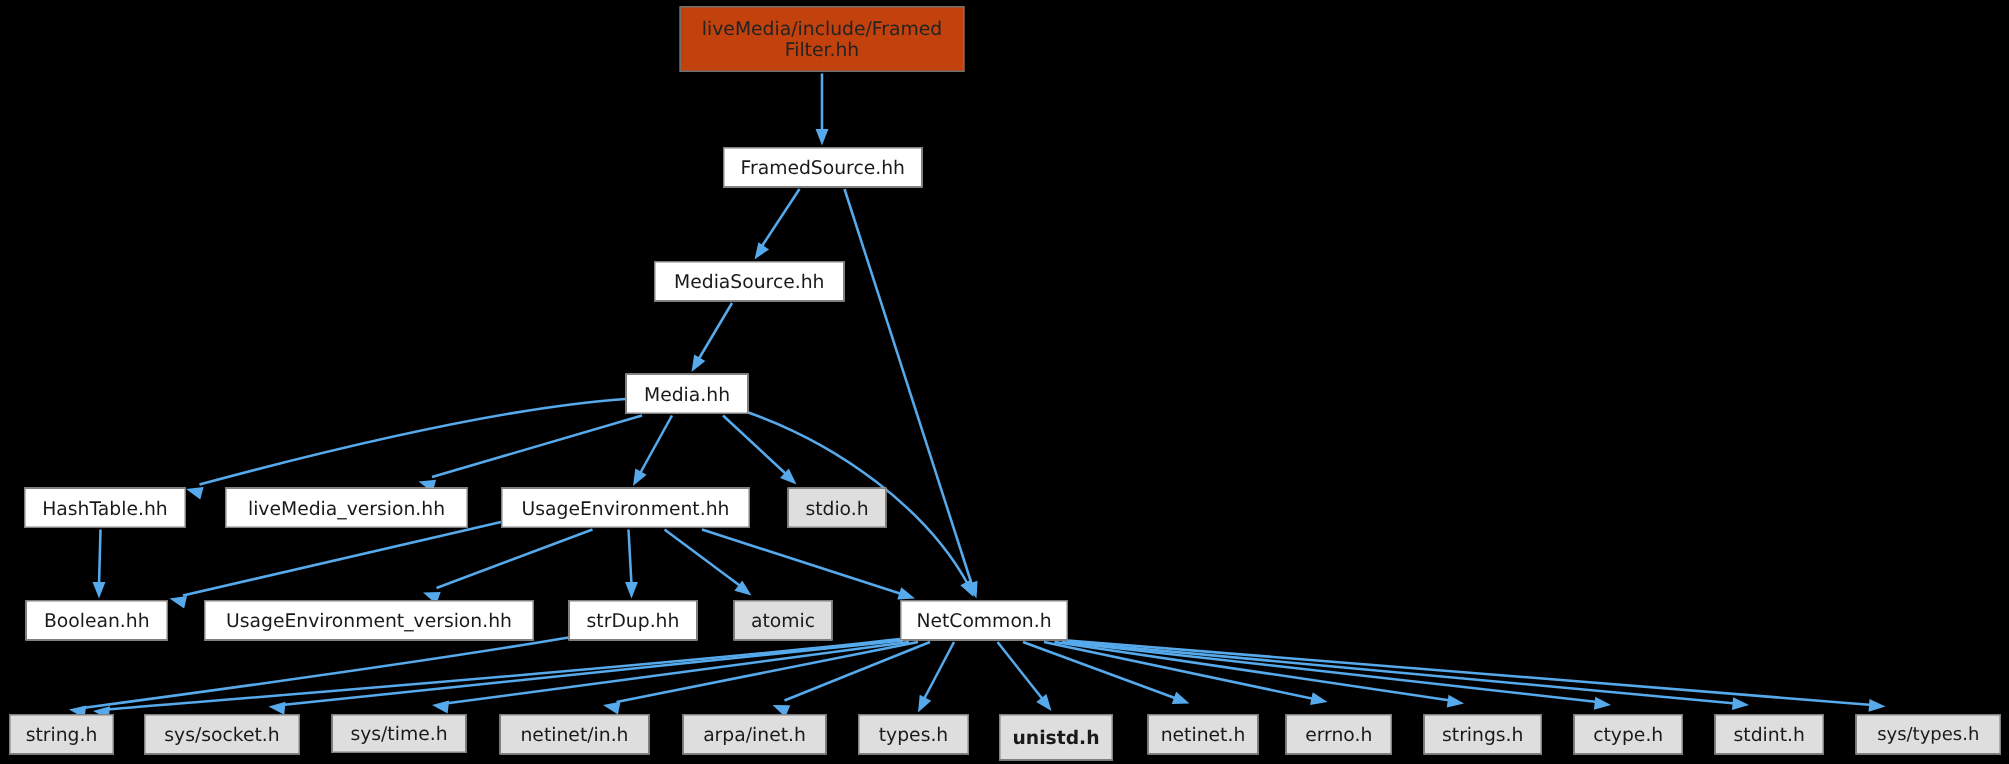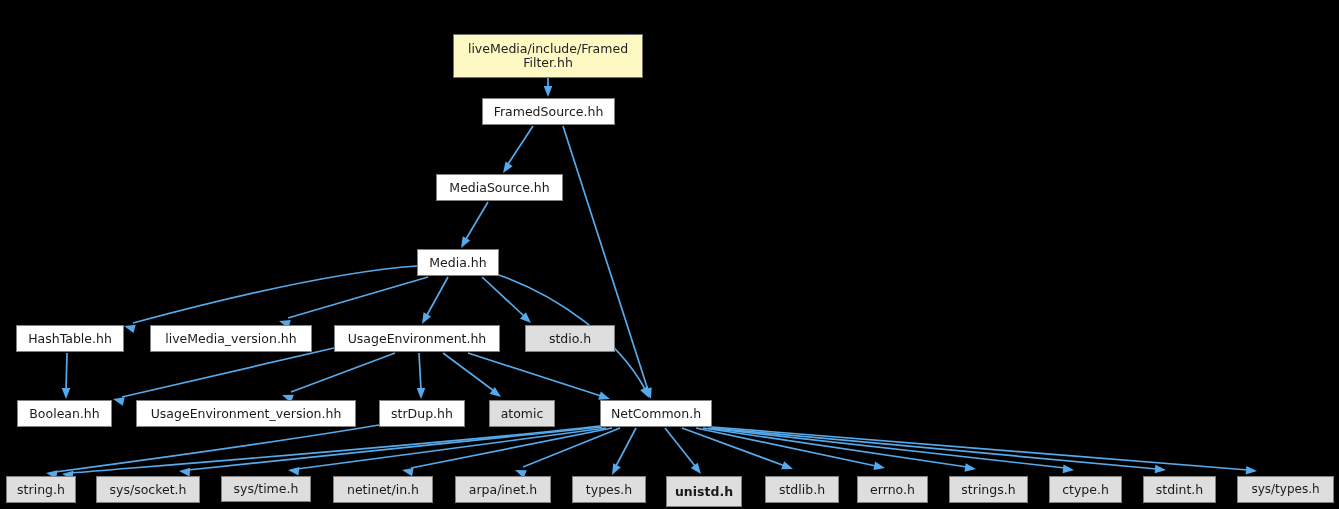--- a/index.html
+++ b/index.html
@@ -6,21 +6,21 @@
   body{width:1339px;height:509px;overflow:hidden;
        font-family:"DejaVu Sans","Liberation Sans",sans-serif;}
   #graph-root{position:relative;width:1339px;height:509px;background:#000;}
   svg{position:absolute;left:0;top:0;width:1339px;height:509px;}
   .node-box{position:absolute;box-sizing:border-box;
             display:flex;align-items:center;justify-content:center;
             text-align:center;line-height:1.12;
             color:#1a1a1a;white-space:pre-line;}
   .node-project{background:#ffffff;border:1px solid #808080;}
   .node-system{background:#dedede;border:1px solid #808080;}
-  .node-root{background:#fef9c3;border:1px solid #707070;color:#232323;margin-top:30px;}
+  .node-root{background:#c2410c;border:1px solid #707070;color:#232323;}
   .edge{fill:none;stroke:#56aaec;stroke-width:1.7;}
   .arrowhead{fill:#56aaec;}
 </style>
 </head>
 <body>
 
 <div id="graph-root">
   <svg id="edge-layer" viewBox="0 0 1339 509" preserveAspectRatio="none" aria-hidden="true">
       <path d="M 548,49 L 548,88" class="edge" stroke="#56aaec"></path>
       <polygon points="0,0 -11,-4.3 -11,4.3" class="arrowhead" fill="#56aaec" transform="translate(548,97) rotate(90)"></polygon>
@@ -83,33 +83,33 @@
     </svg>
   <div id="node-layer">
       <div class="node-box node-root" style="left: 453px; top: 4px; width: 190px; height: 44px; font-size: 12.5px;">liveMedia/include/Framed
 Filter.hh</div>
       <div class="node-box node-project" style="left: 482px; top: 98px; width: 133px; height: 27px; font-size: 12.5px;">FramedSource.hh</div>
       <div class="node-box node-project" style="left: 436px; top: 174px; width: 127px; height: 27px; font-size: 12.5px;">MediaSource.hh</div>
       <div class="node-box node-project" style="left: 417px; top: 249px; width: 82px; height: 27px; font-size: 12.5px;">Media.hh</div>
       <div class="node-box node-project" style="left: 16px; top: 325px; width: 108px; height: 27px; font-size: 12.5px;">HashTable.hh</div>
       <div class="node-box node-project" style="left: 150px; top: 325px; width: 162px; height: 27px; font-size: 12.5px;">liveMedia_version.hh</div>
       <div class="node-box node-project" style="left: 334px; top: 325px; width: 166px; height: 27px; font-size: 12.5px;">UsageEnvironment.hh</div>
-      <div class="node-box node-system" style="left: 525px; top: 325px; width: 90px; height: 27px; font-size: 12.5px;">stdio.h</div>
+      <div class="node-box node-system" style="left: 525px; top: 325px; width: 66px; height: 27px; font-size: 12.5px;">stdio.h</div>
       <div class="node-box node-project" style="left: 17px; top: 400px; width: 95px; height: 27px; font-size: 12.5px;">Boolean.hh</div>
       <div class="node-box node-project" style="left: 136px; top: 400px; width: 220px; height: 27px; font-size: 12.5px;">UsageEnvironment_version.hh</div>
       <div class="node-box node-project" style="left: 379px; top: 400px; width: 86px; height: 27px; font-size: 12.5px;">strDup.hh</div>
       <div class="node-box node-system" style="left: 489px; top: 400px; width: 66px; height: 27px; font-size: 12.5px;">atomic</div>
       <div class="node-box node-project" style="left: 600px; top: 400px; width: 112px; height: 27px; font-size: 12.5px;">NetCommon.h</div>
       <div class="node-box node-system" style="left: 6px; top: 476px; width: 70px; height: 27px; font-size: 12.5px;">string.h</div>
       <div class="node-box node-system" style="left: 96px; top: 476px; width: 104px; height: 27px; font-size: 12.5px;">sys/socket.h</div>
       <div class="node-box node-system" style="left: 221px; top: 476px; width: 90px; height: 26px; font-size: 12.5px;">sys/time.h</div>
       <div class="node-box node-system" style="left: 333px; top: 476px; width: 100px; height: 27px; font-size: 12.5px;">netinet/in.h</div>
       <div class="node-box node-system" style="left: 455px; top: 476px; width: 96px; height: 27px; font-size: 12.5px;">arpa/inet.h</div>
       <div class="node-box node-system" style="left: 572px; top: 476px; width: 74px; height: 27px; font-size: 12.5px;">types.h</div>
       <div class="node-box node-system" style="left: 666px; top: 476px; width: 76px; height: 31px; font-size: 12.5px; font-weight: bold;">unistd.h</div>
-      <div class="node-box node-system" style="left: 765px; top: 476px; width: 74px; height: 27px; font-size: 12.5px;">stdlib.h</div>
+      <div class="node-box node-system" style="left: 765px; top: 476px; width: 74px; height: 27px; font-size: 12.5px;">netinet.h</div>
       <div class="node-box node-system" style="left: 857px; top: 476px; width: 71px; height: 27px; font-size: 12.5px;">errno.h</div>
       <div class="node-box node-system" style="left: 949px; top: 476px; width: 79px; height: 27px; font-size: 12.5px;">strings.h</div>
       <div class="node-box node-system" style="left: 1049px; top: 476px; width: 73px; height: 27px; font-size: 12.5px;">ctype.h</div>
       <div class="node-box node-system" style="left: 1143px; top: 476px; width: 73px; height: 27px; font-size: 12.5px;">stdint.h</div>
       <div class="node-box node-system" style="left: 1237px; top: 476px; width: 97px; height: 27px; font-size: 12px;">sys/types.h</div>
     </div>
 </div>
 
 </body></html>

